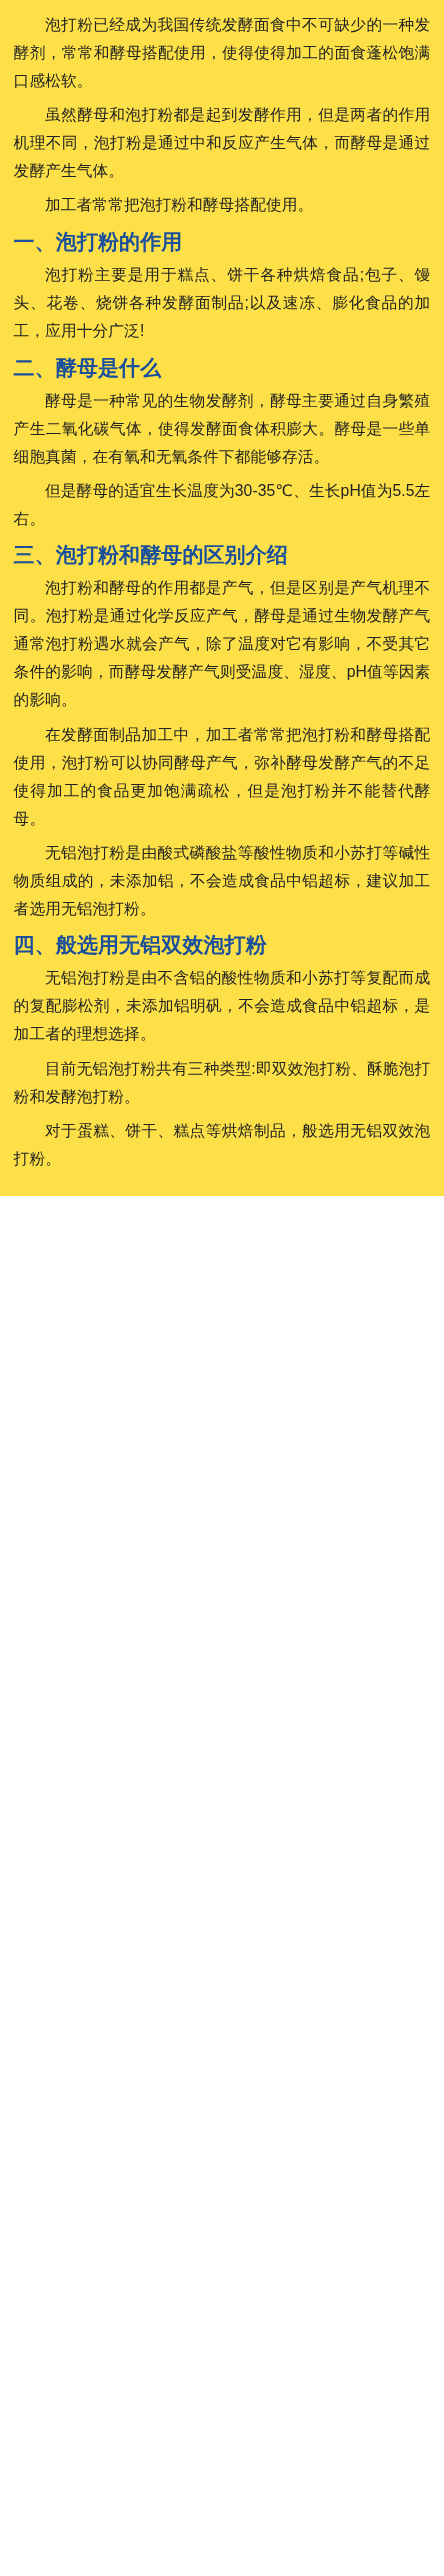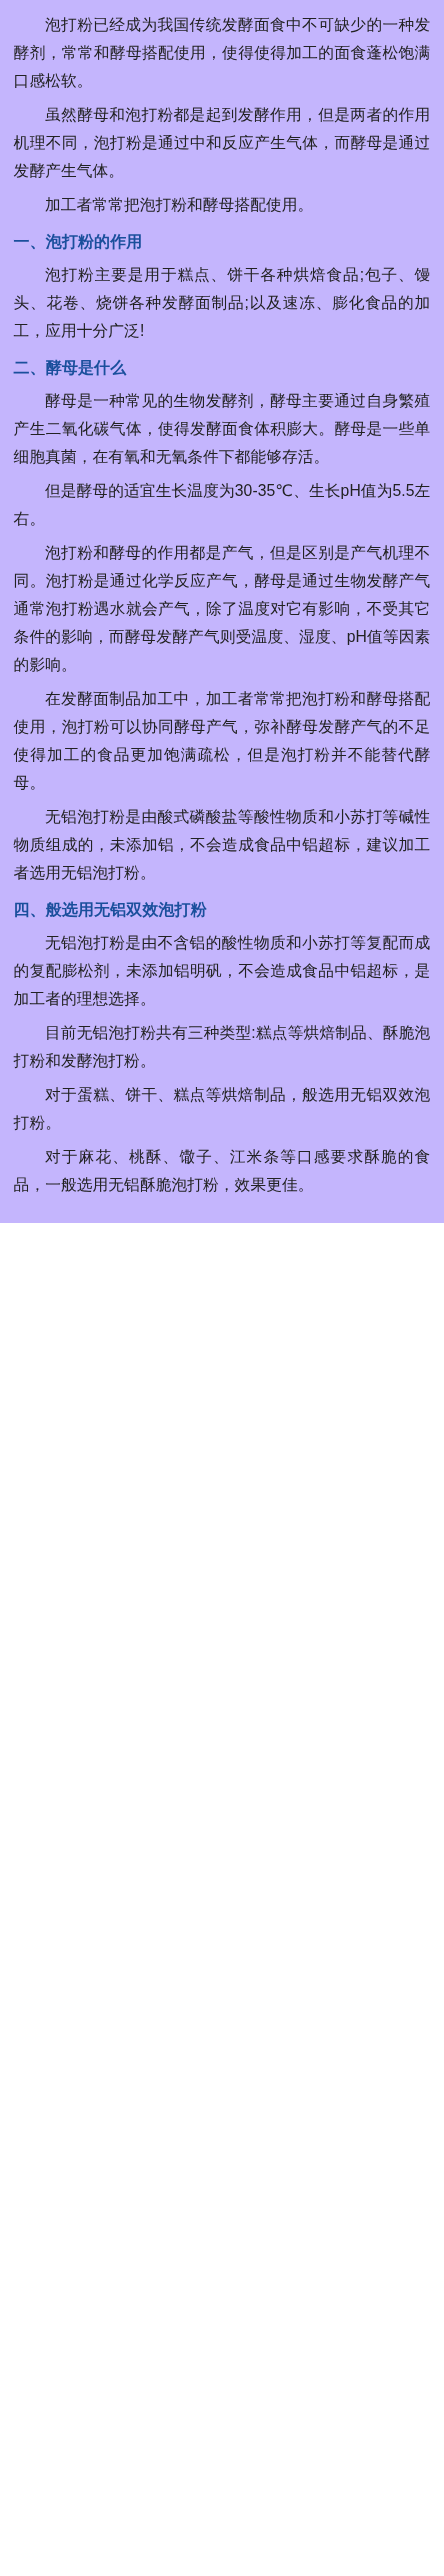--- a/index.html
+++ b/index.html
@@ -8,34 +8,34 @@
     background: #ffffff;
   }
   body {
     width: 444px;
     font-family: "Liberation Sans", "DejaVu Sans", sans-serif;
   }
   #article {
     width: 444px;
     box-sizing: border-box;
     padding: 11px 13.6px 17.3px 13.6px;
-    background: #c4b5fd;
+    background: #fde047;
   }
   .para {
     font-size: 15.7px;
     line-height: 28px;
     color: #222222;
     text-align: justify;
     text-justify: inter-ideograph;
     margin: 0 0 6.2px 0;
     text-indent: 2em;
     letter-spacing: 0.1px;
   }
   .heading {
-    font-size: 16px;
+    font-size: 21px;
     line-height: 28px;
     font-weight: bold;
     color: #1a4f9c;
     margin: 8.6px 0 5px 0;
     text-indent: 0;
     letter-spacing: 0.1px;
   }
   .para:first-child {
     margin-top: 0;
   }
@@ -45,22 +45,22 @@
 
 <div id="article">
     <p class="para">泡打粉已经成为我国传统发酵面食中不可缺少的一种发酵剂，常常和酵母搭配使用，使得使得加工的面食蓬松饱满口感松软。</p>
     <p class="para">虽然酵母和泡打粉都是起到发酵作用，但是两者的作用机理不同，泡打粉是通过中和反应产生气体，而酵母是通过发酵产生气体。</p>
     <p class="para">加工者常常把泡打粉和酵母搭配使用。</p>
     <h2 class="heading">一、泡打粉的作用</h2>
     <p class="para">泡打粉主要是用于糕点、饼干各种烘焙食品;包子、馒头、花卷、烧饼各种发酵面制品;以及速冻、膨化食品的加工，应用十分广泛!</p>
     <h2 class="heading">二、酵母是什么</h2>
     <p class="para">酵母是一种常见的生物发酵剂，酵母主要通过自身繁殖产生二氧化碳气体，使得发酵面食体积膨大。酵母是一些单细胞真菌，在有氧和无氧条件下都能够存活。</p>
     <p class="para">但是酵母的适宜生长温度为30-35℃、生长pH值为5.5左右。</p>
+    <h2 class="heading">三、泡打粉和酵母的区别介绍</h2>
     <p class="para">泡打粉和酵母的作用都是产气，但是区别是产气机理不同。泡打粉是通过化学反应产气，酵母是通过生物发酵产气通常泡打粉遇水就会产气，除了温度对它有影响，不受其它条件的影响，而酵母发酵产气则受温度、湿度、pH值等因素的影响。</p>
     <p class="para">在发酵面制品加工中，加工者常常把泡打粉和酵母搭配使用，泡打粉可以协同酵母产气，弥补酵母发酵产气的不足使得加工的食品更加饱满疏松，但是泡打粉并不能替代酵母。</p>
     <p class="para">无铝泡打粉是由酸式磷酸盐等酸性物质和小苏打等碱性物质组成的，未添加铝，不会造成食品中铝超标，建议加工者选用无铝泡打粉。</p>
     <h2 class="heading">四、般选用无铝双效泡打粉</h2>
     <p class="para">无铝泡打粉是由不含铝的酸性物质和小苏打等复配而成的复配膨松剂，未添加铝明矾，不会造成食品中铝超标，是加工者的理想选择。</p>
-    <p class="para">目前无铝泡打粉共有三种类型:糕点等烘焙制品、酥脆泡打粉和发酵泡打粉。</p>
+    <p class="para">目前无铝泡打粉共有三种类型:即双效泡打粉、酥脆泡打粉和发酵泡打粉。</p>
     <p class="para">对于蛋糕、饼干、糕点等烘焙制品，般选用无铝双效泡打粉。</p>
-    <p class="para">对于麻花、桃酥、馓子、江米条等口感要求酥脆的食品，一般选用无铝酥脆泡打粉，效果更佳。</p>
   </div>
 
 
 </body></html>

